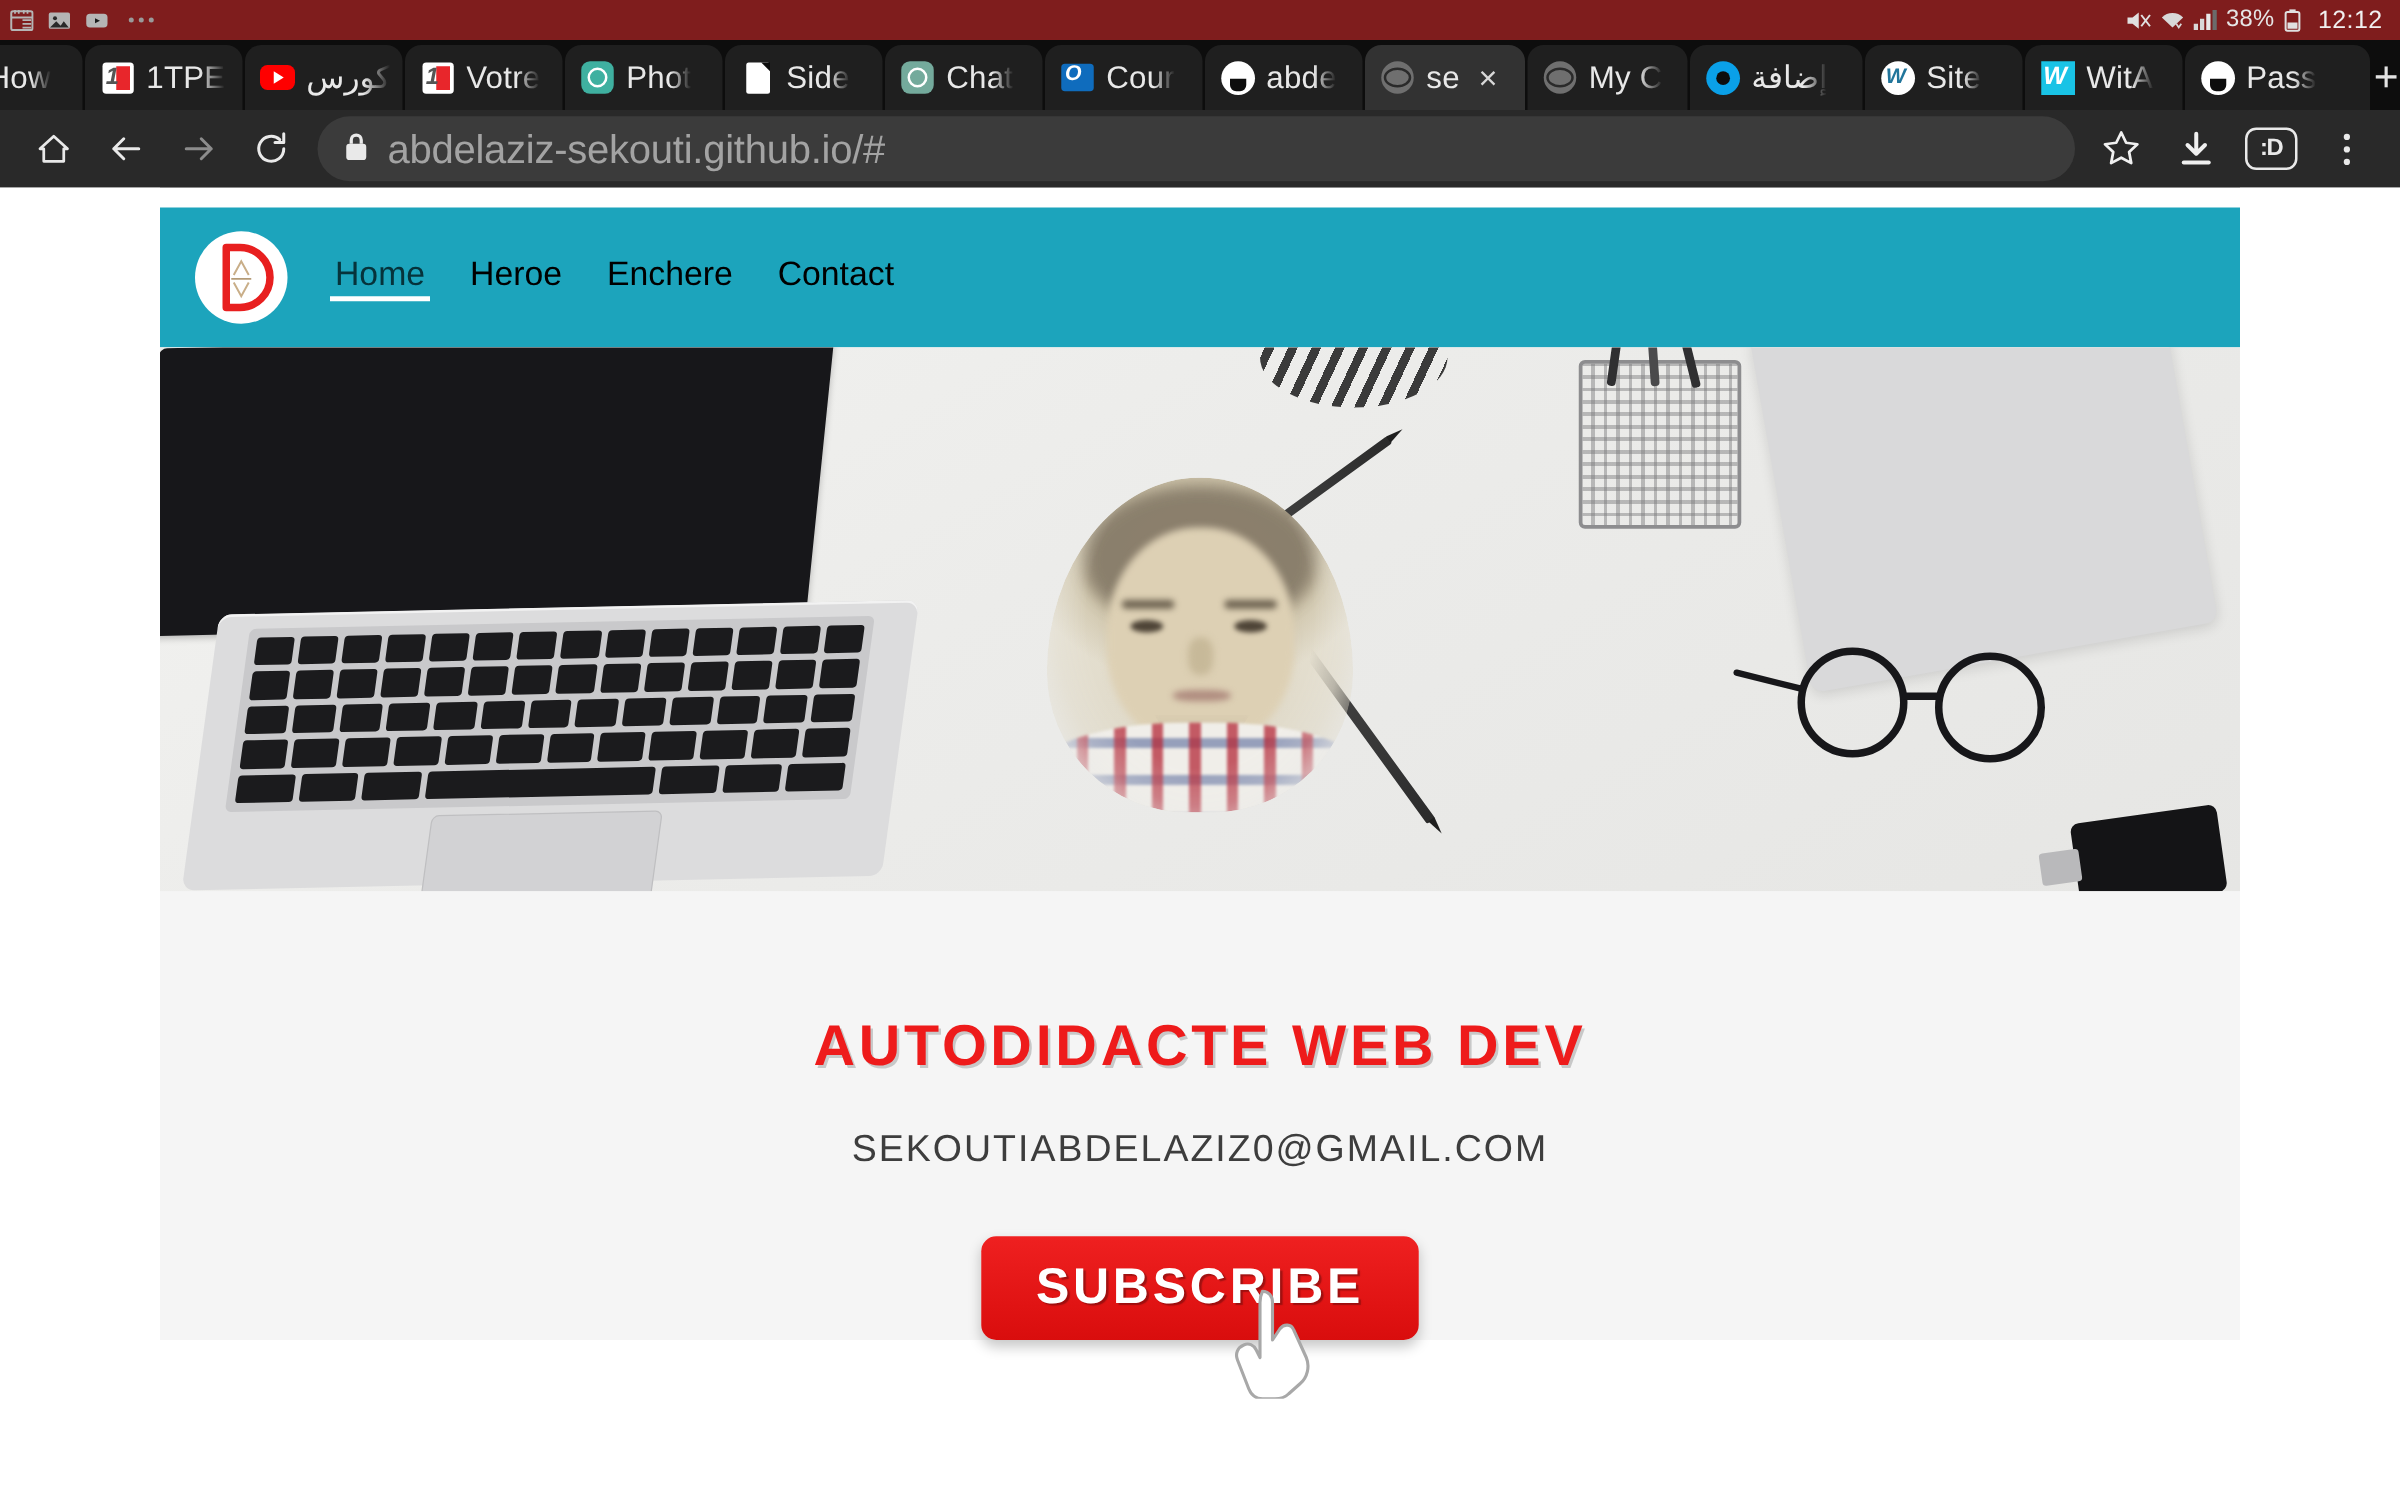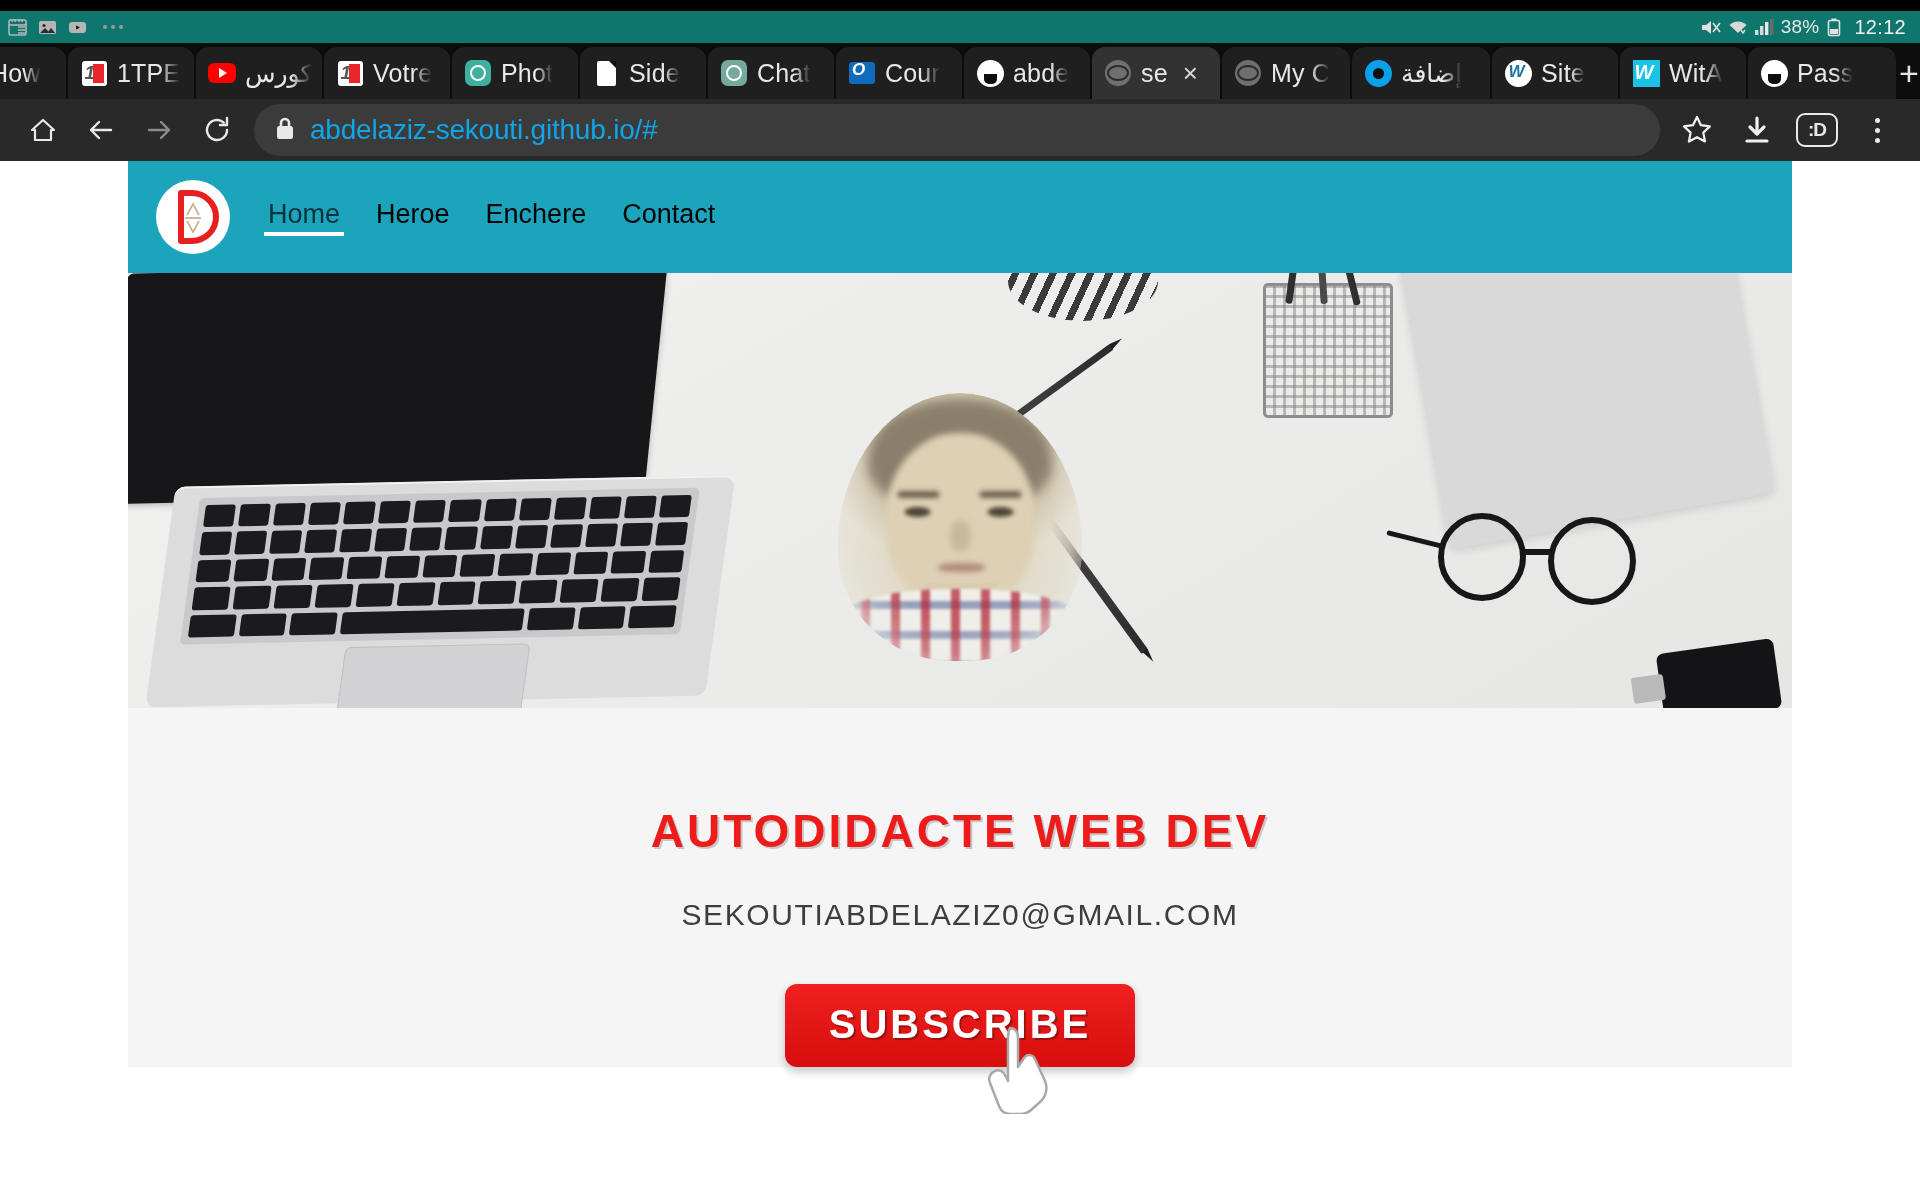--- a/index.html
+++ b/index.html
@@ -5,24 +5,23 @@
 <style>
   * { margin:0; padding:0; box-sizing:border-box; }
   html, body {
     width:1920px; height:1200px; overflow:hidden;
     background:#000;
     font-family:"Liberation Sans", sans-serif;
   }
 
   
   .statusbar{
-    position:relative; height:32px; background:#0f766e; color:#c9c9c9;
+    position:relative; height:32px; background:#7f1d1d; color:#c9c9c9;
     display:flex; align-items:center; justify-content:space-between;
     padding:0 14px 0 8px;
-    margin-top:11px;
   }
   .sb-left{ display:flex; align-items:center; gap:11px; }
   .sb-right{ display:flex; align-items:center; gap:8px; font-size:19px; color:#e6e6e6;}
   .sb-ico{ width:19px; height:19px; display:block; }
   .sb-dots{ display:flex; gap:4px; align-items:center; margin-left:5px;}
   .sb-dots i{ width:4px;height:4px;border-radius:50%;background:#9a9a9a;display:block;}
   .sb-batt-txt{ letter-spacing:.2px; font-size:19px;}
   .sb-time{ font-size:20px; color:#f0f0f0; letter-spacing:.3px;}
 
   
@@ -77,33 +76,33 @@
   .toolbar{
     height:62px; background:#292929; display:flex; align-items:center;
     padding:0 14px; gap:0;
   }
   .tb-btn{ width:58px;height:52px;display:flex;align-items:center;justify-content:center;color:#e9e9e9;flex:0 0 auto;}
   .omnibox{
     flex:1 1 auto; height:52px; background:#3b3b3b; border-radius:26px;
     display:flex; align-items:center; gap:14px; padding:0 20px; margin:0 8px;
     min-width:0;
   }
-  .omni-url{ font-size:28px; color:#0ea5e9; white-space:nowrap; overflow:hidden; letter-spacing:-.2px;}
+  .omni-url{ font-size:32px; color:#a3a3a3; white-space:nowrap; overflow:hidden; letter-spacing:-.2px;}
   .tb-right{ display:flex; align-items:center; gap:2px; }
   .dots-v{ display:flex;flex-direction:column;gap:5px;align-items:center;}
   .dots-v i{ width:5px;height:5px;border-radius:50%;background:#e9e9e9;display:block;}
   .profile-chip{
     width:42px;height:34px;border:2.5px solid #e9e9e9;border-radius:9px;
     display:flex;align-items:center;justify-content:center;color:#e9e9e9;
     font-size:19px;font-weight:700;letter-spacing:-1px;
   }
 
   
   .viewport{ position:relative; height:1050px; background:#fff; overflow:hidden; }
-  .page-pad{ padding:0 128px; }
+  .page-pad{ padding:16px 128px; }
 
   .site-nav{
     height:112px; background:#1ca4bc; display:flex; align-items:center;
     padding-left:28px; gap:34px;
   }
   .logo{
     width:74px;height:74px;border-radius:50%;background:#fff;
     position:relative;flex:0 0 74px; display:flex;align-items:center;justify-content:center;
   }
   .logo svg{ display:block; }

